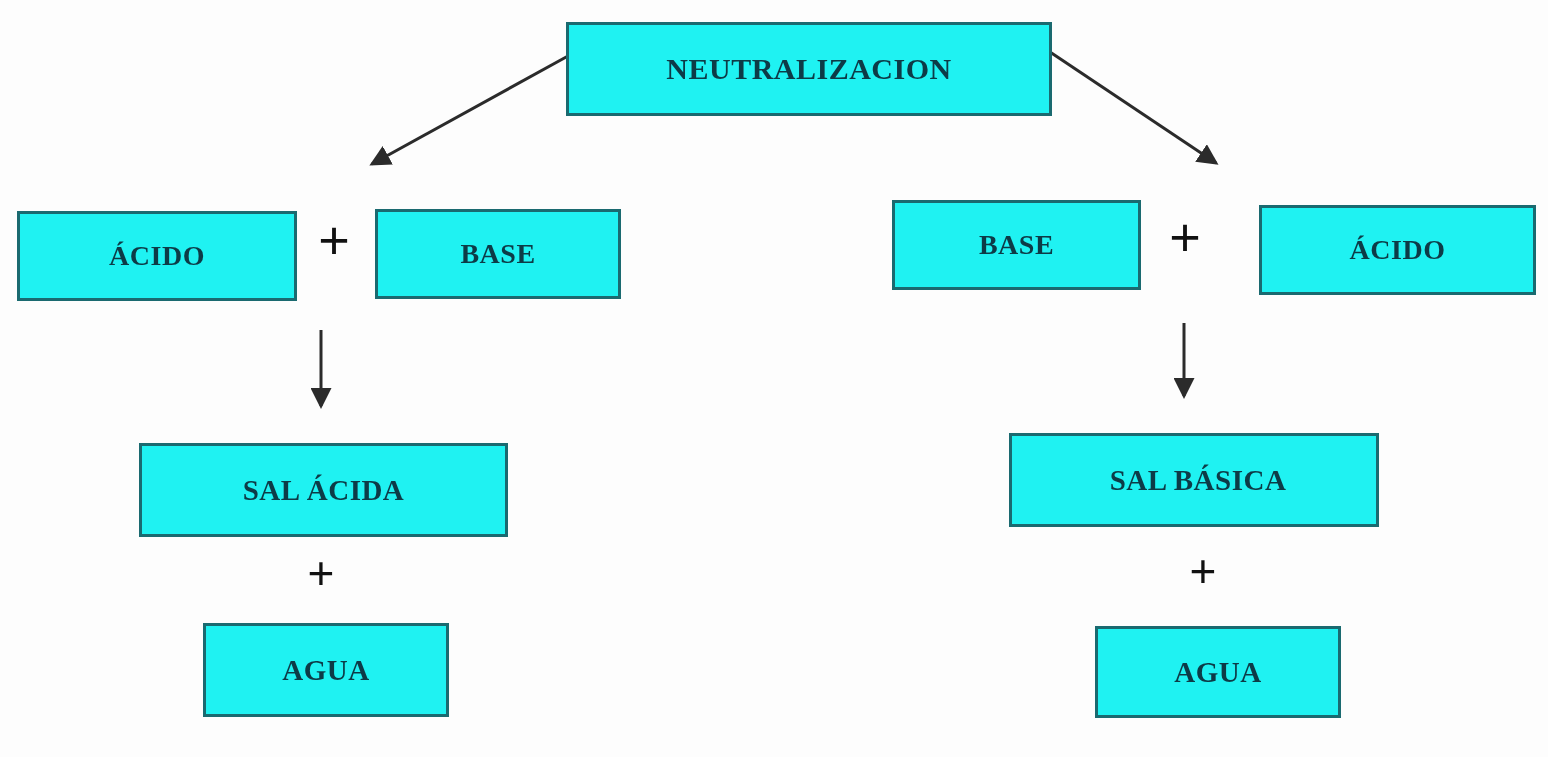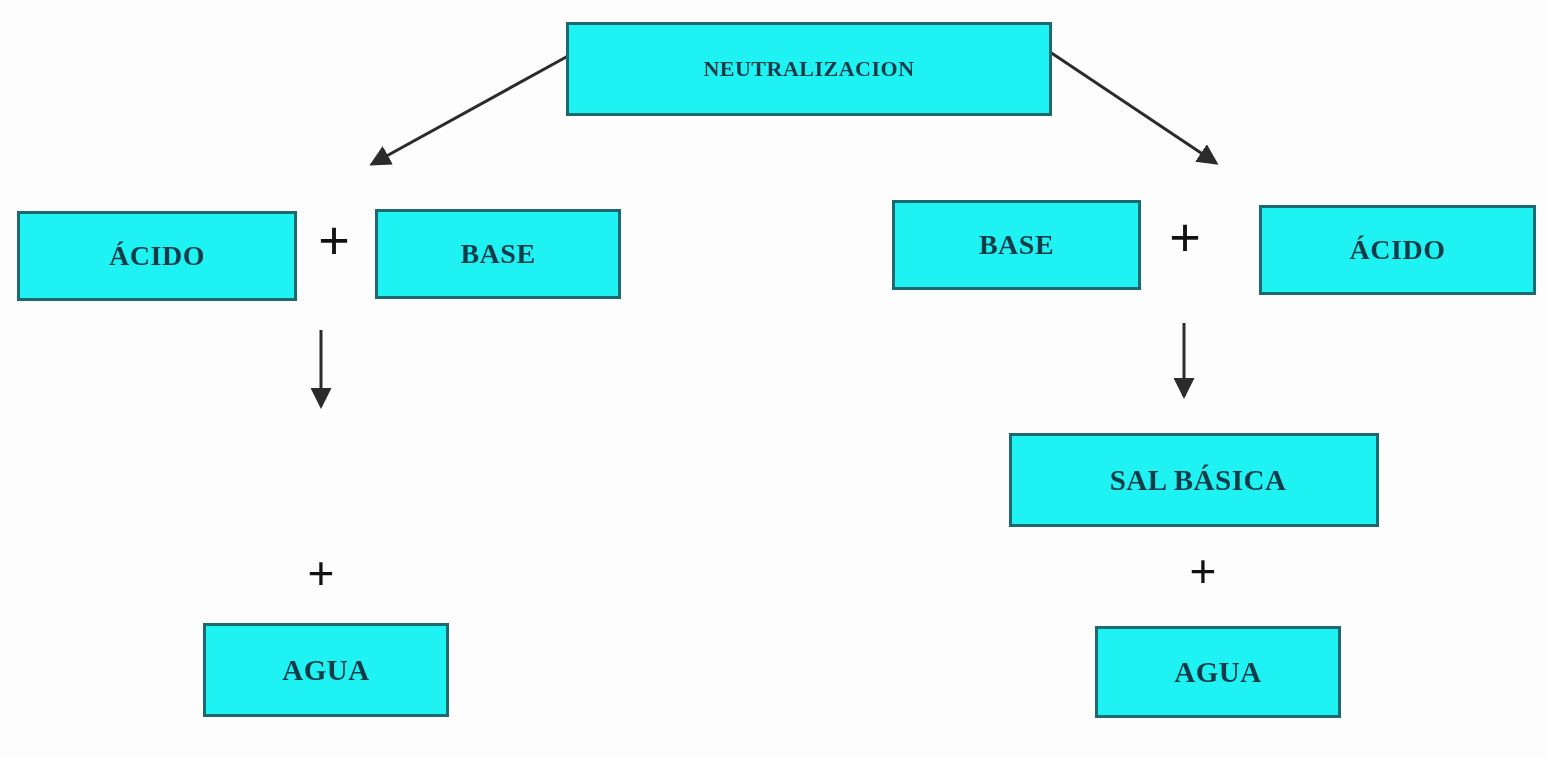--- a/index.html
+++ b/index.html
@@ -75,36 +75,39 @@
       <line x1="1050" y1="52" x2="1216" y2="163" stroke-width="3" marker-end="url(#arrowhead)"></line>
     </g>
     <g>
       <line x1="321" y1="330" x2="321" y2="406" stroke-width="3" marker-end="url(#arrowhead)"></line>
     </g>
     <g>
       <line x1="1184" y1="323" x2="1184" y2="396" stroke-width="3" marker-end="url(#arrowhead)"></line>
     </g>
   </svg>
 
-  <div class="node" style="left:566px; top:22px; width:486px; height:94px; font-size:22px;">
+  <div class="node" style="left:566px; top:22px; width:486px; height:94px; font-size:30px;">
     <span class="node-label">NEUTRALIZACION</span>
   </div>
 
   <div class="node" style="left:17px; top:211px; width:280px; height:90px; font-size:28px;">
     <span class="node-label">ÁCIDO</span>
   </div>
 
   <div class="plus" style="left:306px; top:208px; width:56px; height:64px; font-size:54px;">
     <span>+</span>
   </div>
 
   <div class="node" style="left:375px; top:209px; width:246px; height:90px; font-size:28px;">
     <span class="node-label">BASE</span>
   </div>
 
+  <div class="node" style="left:139px; top:443px; width:369px; height:94px; font-size:29px;">
+    <span class="node-label">SAL ÁCIDA</span>
+  </div>
 
   <div class="plus" style="left:293px; top:542px; width:56px; height:62px; font-size:46px;">
     <span>+</span>
   </div>
 
   <div class="node" style="left:203px; top:623px; width:246px; height:94px; font-size:29px;">
     <span class="node-label">AGUA</span>
   </div>
 
   <div class="node" style="left:892px; top:200px; width:249px; height:90px; font-size:28px;">

